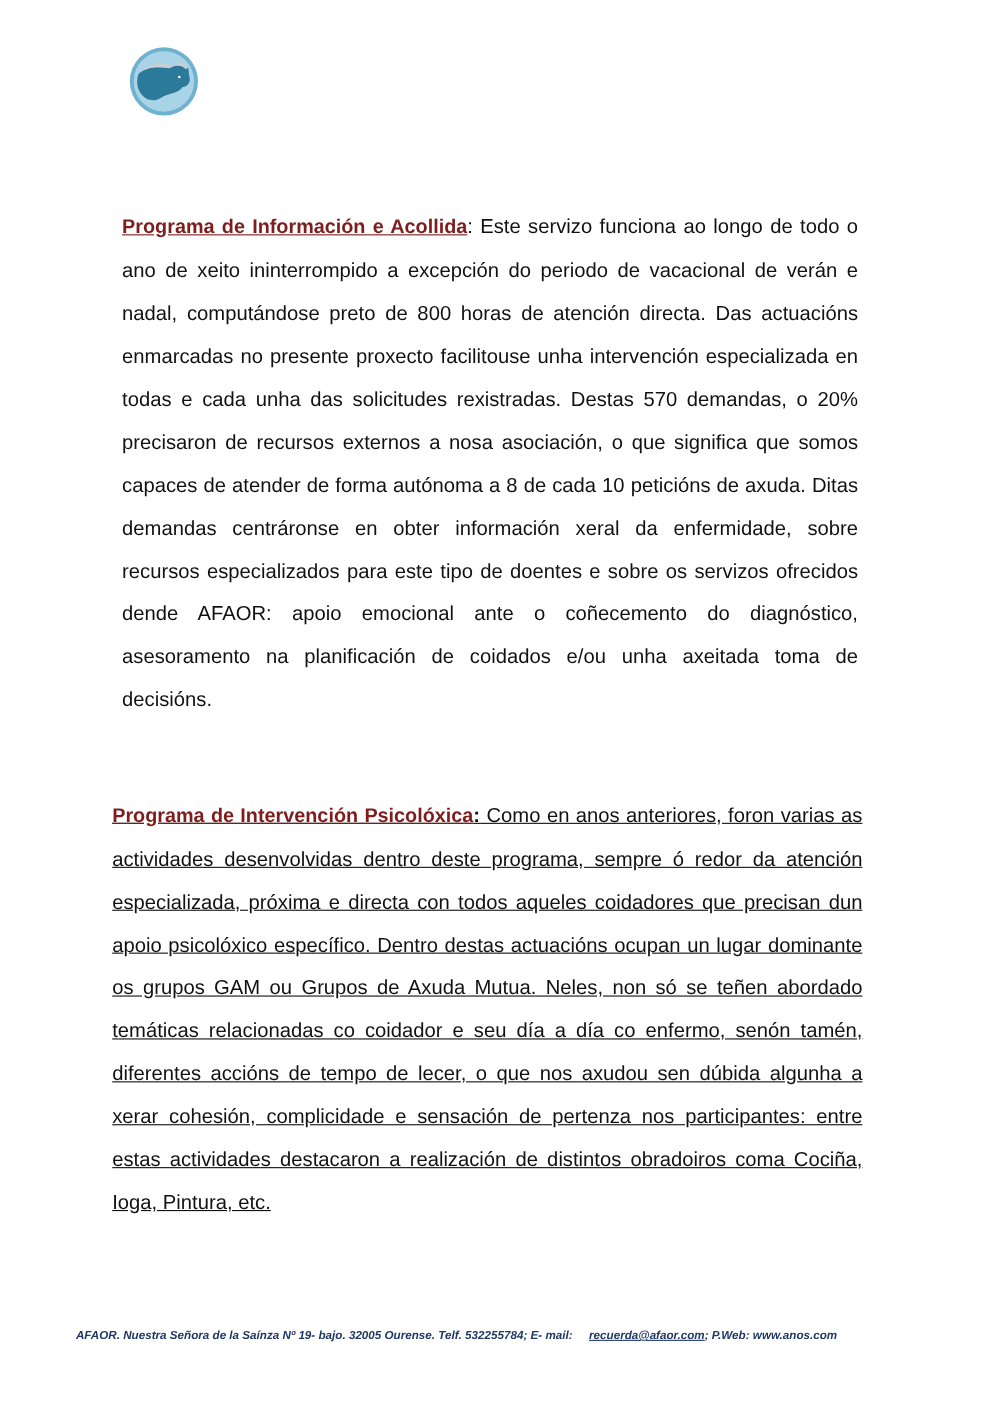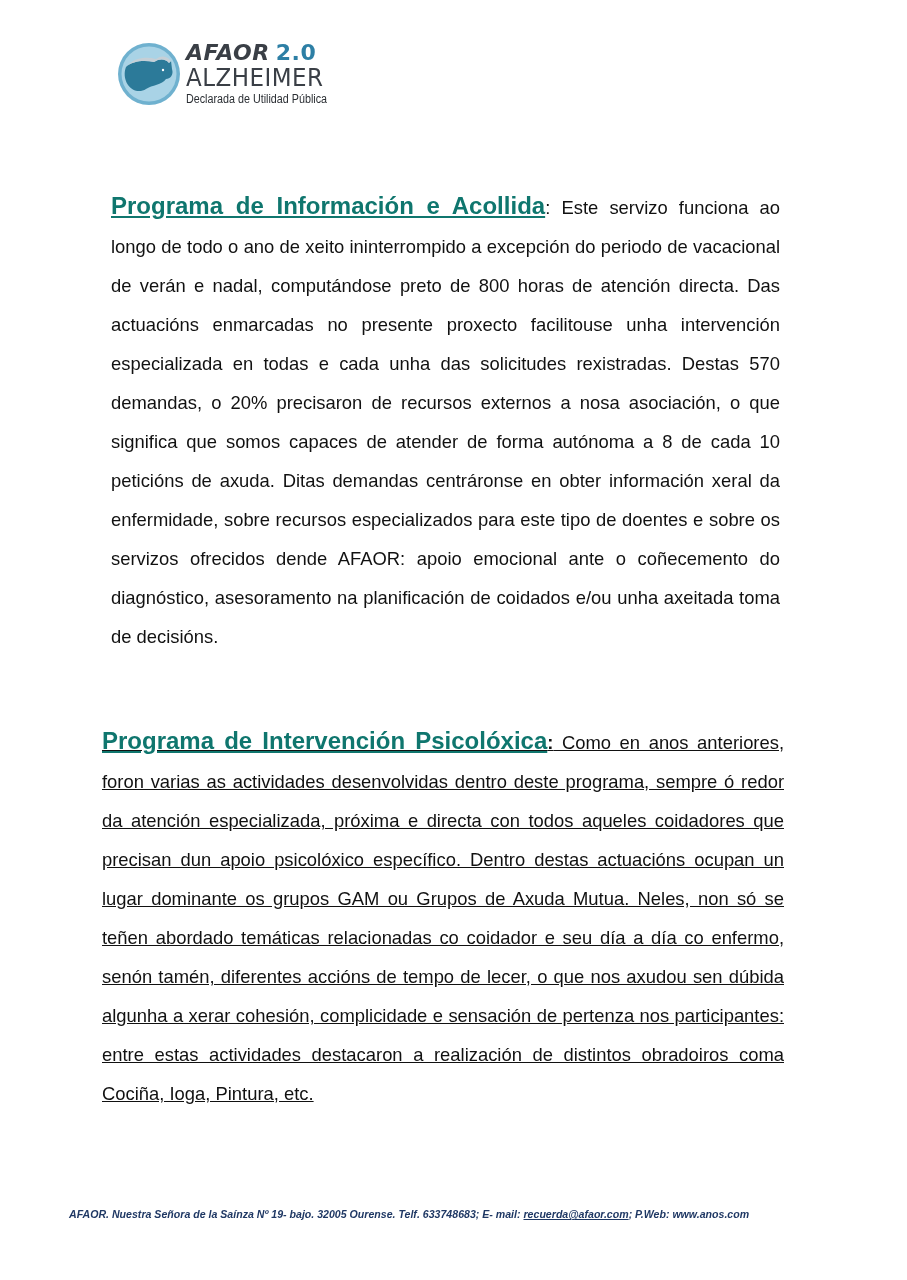--- a/index.html
+++ b/index.html
@@ -82,22 +82,22 @@
     .para-2 {
       left: 102px;
       top: 721px;
       width: 682px;
       text-decoration: underline;
     }
     .para .heading {
       font-family: "Liberation Sans", sans-serif;
       font-weight: bold;
       text-decoration: underline;
-      font-size: 24px;
-      color: #0f766e;
+      font-size: 18px;
+      color: #7f1d1d;
     }
     .para .colon {
       font-family: "Liberation Sans", sans-serif;
     }
     .para-2 .colon { font-weight: bold; }
 
     .footer {
       position: absolute;
       left: 69px;
       top: 1208px;
@@ -105,45 +105,39 @@
       font-family: "Liberation Sans", sans-serif;
       font-style: italic;
       font-weight: bold;
       font-size: 10.6px;
       color: #1f3864;
       white-space: nowrap;
     }
     .footer a {
       color: #1f3864;
       text-decoration: underline;
+      margin-left: 12px;
     }
   </style>
 </head>
 <body>
 
 <div class="logo">
   <svg class="logo-mark" viewBox="0 0 66 66">
     <circle cx="33" cy="33" r="31" fill="#6fb1cf"></circle>
     <circle cx="33" cy="33" r="27.5" fill="#a9d3e6"></circle>
     <path d="M10 26 C16 20, 28 19, 38 21 C44 17, 50 18, 53 22 L55 20 L56 28 C58 34, 54 38, 50 38 C46 44, 36 44, 30 48 C24 52, 16 50, 12 44 C8 38, 8 31, 10 26 Z" fill="#2c7a99"></path>
     <path d="M12 24 C18 17, 30 15, 40 18 C45 14, 51 15, 54 19 L55 20 L53 22 C50 18, 44 17, 38 21 C28 19, 16 20, 10 26 Z" fill="#c5cfd6"></path>
     <circle cx="47" cy="29" r="1.2" fill="#ffffff"></circle>
   </svg>
-  <div class="logo-text">
-    <div class="logo-line1">
-      <span>AFAOR</span><span class="ver">2.0</span>
-    </div>
-    <div class="logo-line2">ALZHEIMER</div>
-    <div class="logo-line3">Declarada de Utilidad Pública</div>
-  </div>
 </div>
 
 <p class="para para-1" style="margin:0">
   <span class="heading">Programa de Información e Acollida</span><span class="colon">:</span><span> Este servizo funciona ao longo de todo o ano de xeito ininterrompido a excepción do periodo de vacacional de verán e nadal, computándose  preto de 800 horas de atención directa. Das actuacións enmarcadas no presente proxecto facilitouse unha intervención especializada en todas e cada unha das solicitudes rexistradas. Destas 570 demandas, o 20% precisaron de recursos externos a nosa asociación, o que significa que somos capaces de atender de forma autónoma a 8 de cada 10 peticións de axuda. Ditas demandas centráronse en obter información xeral da enfermidade, sobre recursos especializados para este tipo de doentes e sobre os servizos ofrecidos dende AFAOR: apoio emocional ante o coñecemento do diagnóstico, asesoramento na planificación de coidados e/ou unha axeitada toma de decisións.</span>
 </p>
 
 <p class="para para-2" style="margin:0">
   <span class="heading">Programa de Intervención Psicolóxica</span><span class="colon">:</span><span> Como en anos anteriores, foron varias as actividades desenvolvidas dentro deste programa, sempre ó redor da atención especializada, próxima e directa con todos aqueles coidadores que precisan dun apoio psicolóxico específico. Dentro destas actuacións ocupan un lugar dominante os grupos GAM ou Grupos de Axuda Mutua. Neles, non só se teñen abordado temáticas relacionadas co coidador e seu día a día co enfermo, senón tamén, diferentes accións de tempo de lecer, o que nos axudou sen dúbida algunha a xerar cohesión, complicidade e sensación de pertenza nos participantes: entre estas actividades destacaron a realización de distintos obradoiros coma Cociña, Ioga, Pintura, etc.</span>
 </p>
 
 <div class="footer">
-  <span>AFAOR. Nuestra Señora de la Saínza Nº 19- bajo. 32005 Ourense. Telf. 633748683; E- mail: </span><a>recuerda@afaor.com</a><span>; P.Web: www.anos.com</span>
+  <span>AFAOR. Nuestra Señora de la Saínza Nº 19- bajo. 32005 Ourense. Telf. 532255784; E- mail: </span><a>recuerda@afaor.com</a><span>; P.Web: www.anos.com</span>
 </div>
 
 </body></html>

